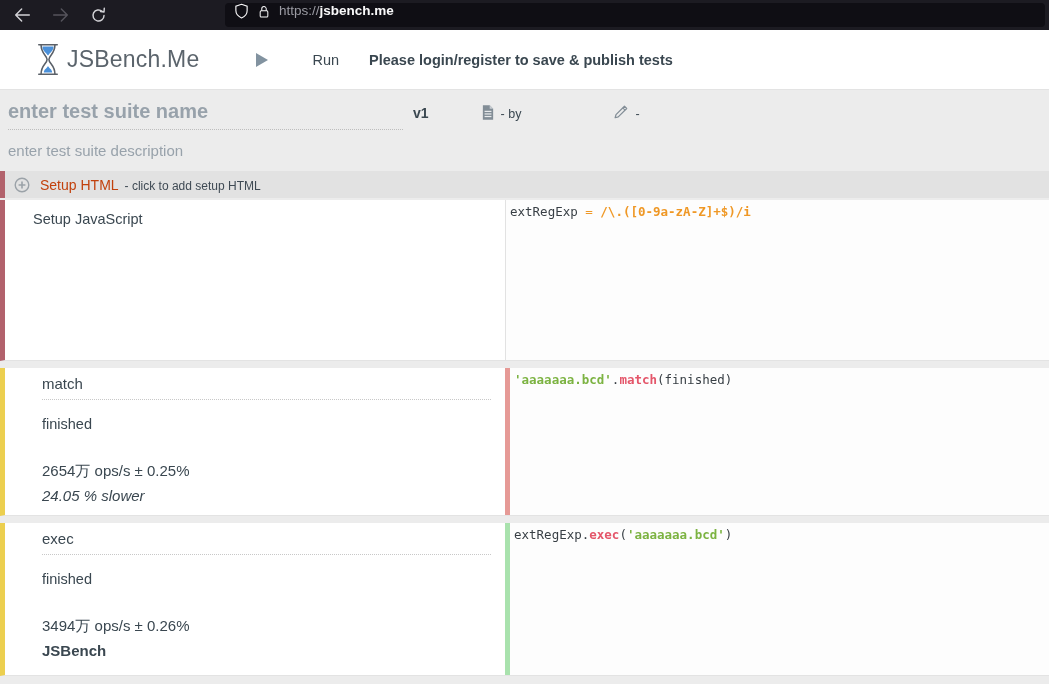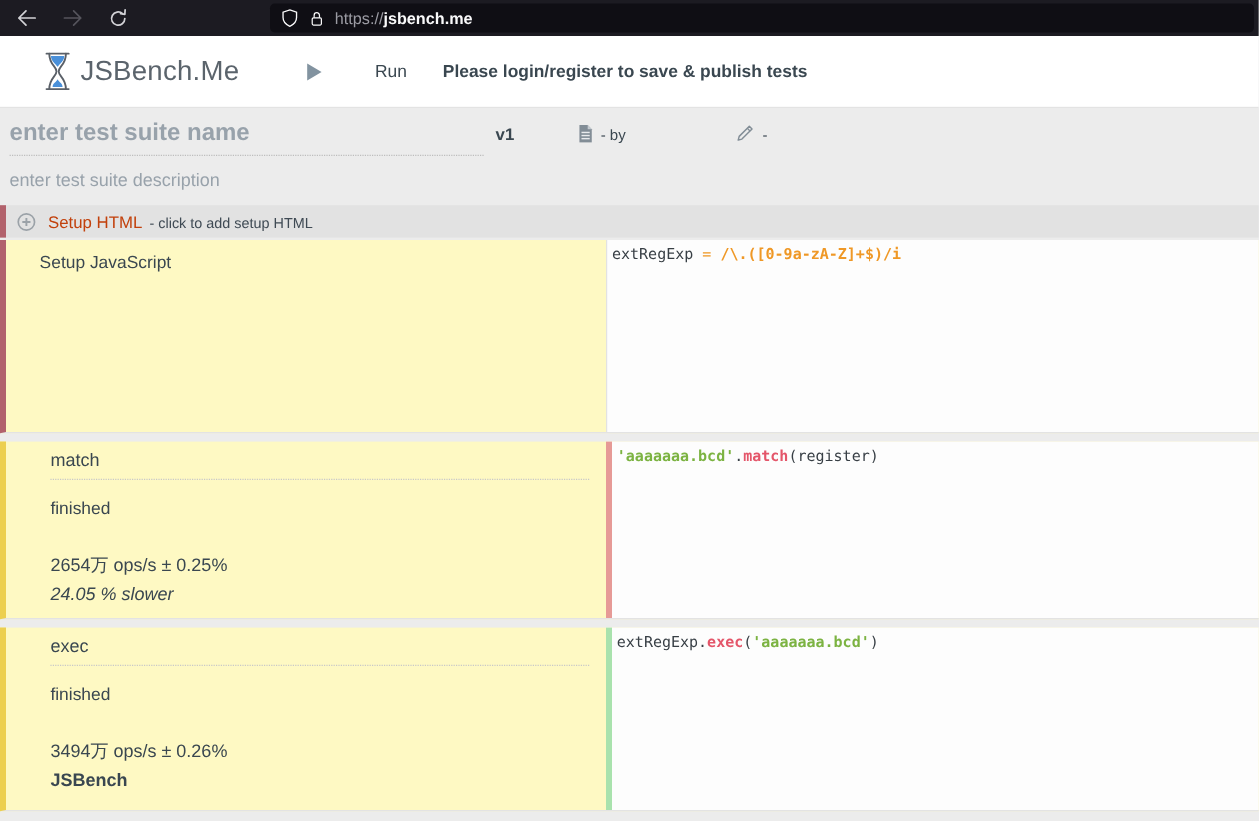--- a/index.html
+++ b/index.html
@@ -7,21 +7,21 @@
   body { font-family:"Liberation Sans", sans-serif; background:#ececec; }
   .page { position:relative; width:1049px; height:684px; overflow:hidden; background:#ececec; }
 
   
   .browser-bar { height:30px; background:#1c1b22; display:flex; align-items:center; }
   .nav-btn { width:20px; height:20px; display:flex; align-items:center; justify-content:center; flex:0 0 auto; }
   .nav-back { margin-left:12px; }
   .nav-fwd  { margin-left:18px; }
   .nav-refresh { margin-left:18px; }
   .url-field { margin-left:117px; height:24px; flex:1; margin-right:4px; background:#0f0e14; border-radius:4px;
-               display:flex; align-items:center; padding:0 8px; }
+               display:flex; align-items:flex-start; padding:0 8px; }
   .url-icon { width:16px; height:16px; display:flex; align-items:center; justify-content:center; margin-right:7px; }
   .url-text { font-size:13.5px; white-space:pre; }
   .url-scheme { color:#9b9ba3; }
   .url-domain { color:#f9f9fa; font-weight:700; }
 
   
   .app-header { height:60px; background:#ffffff; border-bottom:1px solid #e3e3e3; display:flex; align-items:center; }
   .logo { display:flex; align-items:center; margin-left:36px; cursor:pointer; }
   .logo-text { font-size:23px; color:#5b646c; font-weight:500; margin-left:7px; letter-spacing:0.2px; }
   .run-btn { display:flex; align-items:center; margin-left:56px; cursor:pointer;gap:34px; }
@@ -40,21 +40,21 @@
   .suite-desc { margin-top:12px; font-size:15px; color:#98a2ab; cursor:text; }
 
   
   .setup-html-bar { height:27px; background:#e2e2e2; border-left:5px solid #b2626c;
                     display:flex; align-items:center; cursor:pointer; }
   .setup-html-bar .plus { margin-left:9px; display:flex; }
   .setup-html-title { font-size:14px; color:#c2410c; font-weight:500; margin-left:10px; }
   .setup-html-hint { font-size:12px; color:#3f4a54; font-weight:500; margin-left:6px; position:relative; top:1px; }
 
   
-  .panel { display:flex; background:#fef9c3; border-left:5px solid #b2626c; border-bottom:1px solid #e3e3e3; }
+  .panel { display:flex; background:#ffffff; border-left:5px solid #b2626c; border-bottom:1px solid #e3e3e3; }
   .setup-js-panel { margin-top:2px; height:161px; }
   .panel-left { width:500px; flex:0 0 500px; }
   .setup-js-label { font-size:14.5px; color:#3a4750; margin:11px 0 0 28px; }
   .code-col { flex:1; background:#fdfdfd; border-left:1px solid #e2e2e2; }
   .code-col.accent { border-left-width:5px; border-left-style:solid; }
   .code { font-family:"DejaVu Sans Mono", monospace; font-size:12.5px; line-height:16px;
           padding:4px 4px; white-space:pre; cursor:text; }
 
   .test-panel { margin-top:7px; border-left-color:#eccf4f; }
   .test-panel.match { height:148px; }
@@ -175,21 +175,21 @@
   </div>
 
   <div class="panel test-panel match" style="border-left-color: rgb(236, 207, 79);">
     <div class="panel-left test-left">
       <div class="test-name">match</div>
       <div class="test-status">finished</div>
       <div class="test-result">2654万 ops/s ± 0.25%</div>
       <div class="test-verdict slower">24.05 % slower</div>
     </div>
     <div class="code-col accent" style="border-left-color: rgb(230, 154, 150);">
-      <div class="code"><span style="color: rgb(124, 179, 66); font-weight: bold;">'aaaaaaa.bcd'</span><span style="color: rgb(56, 63, 69);">.</span><span style="color: rgb(228, 86, 106); font-weight: bold;">match</span><span style="color: rgb(56, 63, 69);">(register)</span></div>
+      <div class="code"><span style="color: rgb(124, 179, 66); font-weight: bold;">'aaaaaaa.bcd'</span><span style="color: rgb(56, 63, 69);">.</span><span style="color: rgb(228, 86, 106); font-weight: bold;">match</span><span style="color: rgb(56, 63, 69);">(finished)</span></div>
     </div>
   </div>
 
   <div class="panel test-panel exec" style="border-left-color: rgb(236, 207, 79); justify-content: flex-end;">
     <div class="panel-left test-left">
       <div class="test-name">exec</div>
       <div class="test-status">finished</div>
       <div class="test-result">3494万 ops/s ± 0.26%</div>
       <div class="test-verdict fastest">JSBench</div>
     </div>

